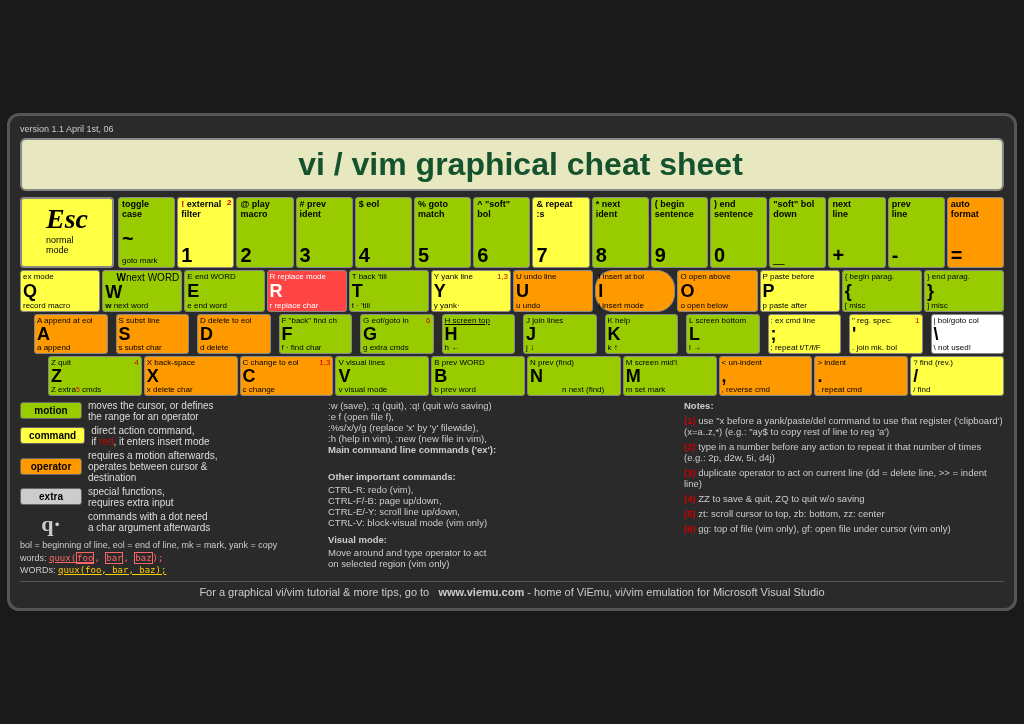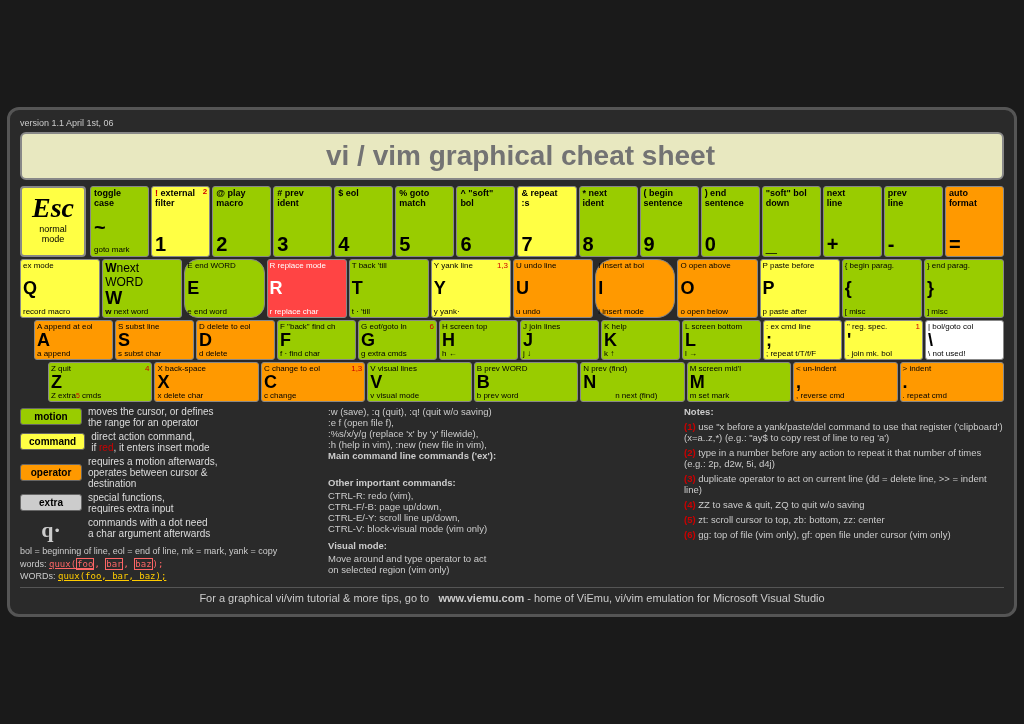--- a/index.html
+++ b/index.html
@@ -26,32 +26,31 @@
     }
     .title-box {
       background: #e8e8c0;
       border: 2px solid #888;
       border-radius: 6px;
       text-align: center;
       padding: 6px 0;
       margin: 2px 0 6px 0;
     }
     .title-box h1 {
-      font-size: 28px;
+      font-size: 32px;
       font-weight: bold;
-      color: #737373;
+      color: #14532d;
       margin-left: 17px;
     }
     .esc-box {
       background: #ffff44;
       border: 2px solid #888;
       border-radius: 4px;
-      padding: 4px 8px;
+      padding: 4px 24px;
       display: inline-block;
-      text-align: center;
       min-width: 60px;
     }
     .esc-box .esc-label {
       font-size: 26px;
       font-weight: bold;
       font-style: italic;
       color: #000;
       font-family: Georgia, serif;
     }
 
@@ -226,26 +225,26 @@
 
   <div style="display:flex; gap:2px; margin-bottom:2px; margin-left:0px;">
 
     <div class="qkey key-yellow" style="flex:1;">
       <div style="font-size:8px;">ex mode</div>
       <div class="qk-letter">Q</div>
       <div style="font-size:8px;">record macro</div>
     </div>
 
     <div class="qkey key-green" style="flex:1;">
-      <div style="font-size:12px;"><b>W</b>next WORD</div>
+      <div style="font-size:10px;text-align:right;"><b>W</b>next WORD</div>
       <div class="qk-letter">W</div>
       <div style="font-size:8px;"><b>w</b> next word</div>
     </div>
 
-    <div class="qkey key-green" style="flex:1;border-radius:14px;">
+    <div class="qkey key-green" style="flex:1;">
       <div style="font-size:8px;">E end WORD</div>
       <div class="qk-letter">E</div>
       <div style="font-size:8px;">e end word</div>
     </div>
 
     <div class="qkey key-red" style="flex:1;">
       <div style="font-size:8px;">R replace mode</div>
       <div class="qk-letter">R</div>
       <div style="font-size:8px;">r replace char</div>
     </div>
@@ -293,21 +292,21 @@
       <div style="font-size:8px;">[ misc</div>
     </div>
 
     <div class="qkey key-green" style="flex:1;">
       <div style="font-size:8px;">} end parag.</div>
       <div class="qk-letter">}</div>
       <div style="font-size:8px;">] misc</div>
     </div>
   </div>
 
-  <div style="display:flex; gap:2px; margin-bottom:2px; margin-left:14px;">
+  <div style="display:flex; gap:8px; margin-bottom:2px; margin-left:14px;">
 
     <div class="qkey key-orange" style="flex:1;">
       <div style="font-size:8px;">A append at eol</div>
       <div class="qk-letter">A</div>
       <div style="font-size:8px;">a append</div>
     </div>
 
     <div class="qkey key-orange" style="flex:1;">
       <div style="font-size:8px;">S subst line</div>
       <div class="qk-letter">S</div>
@@ -327,21 +326,21 @@
     </div>
 
     <div class="qkey key-green" style="flex:1; position:relative;">
       <div class="qk-super">6</div>
       <div style="font-size:8px;">G eof/goto ln</div>
       <div class="qk-letter">G</div>
       <div style="font-size:8px;">g extra cmds</div>
     </div>
 
     <div class="qkey key-green" style="flex:1;">
-      <div style="font-size:8px;">H screen top</div>
+      <div style="font-size:8px;text-decoration:underline;">H screen top</div>
       <div class="qk-letter">H</div>
       <div style="font-size:8px;">h ←</div>
     </div>
 
     <div class="qkey key-green" style="flex:1;">
       <div style="font-size:8px;">J join lines</div>
       <div class="qk-letter">J</div>
       <div style="font-size:8px;">j ↓</div>
     </div>
 
@@ -428,20 +427,25 @@
       <div class="qk-letter">,</div>
       <div style="font-size:8px;">, reverse cmd</div>
     </div>
 
     <div class="qkey key-orange" style="flex:1;">
       <div style="font-size:8px;">&gt; indent</div>
       <div class="qk-letter">.</div>
       <div style="font-size:8px;">. repeat cmd</div>
     </div>
 
+    <div class="qkey key-yellow" style="flex:1;">
+      <div style="font-size:8px;">? find (rev.)</div>
+      <div class="qk-letter">/</div>
+      <div style="font-size:8px;">/ find</div>
+    </div>
   </div>
 
   <div style="display:flex; gap:8px; margin-top:2px;">
 
     <div style="width:300px; flex-shrink:0;">
 
       <div style="display:flex; align-items:center; gap:6px; margin-bottom:3px;">
         <div style="background:#99cc00; border:1px solid #666; border-radius:3px; padding:2px 8px; font-size:10px; font-weight:bold; min-width:62px; text-align:center;">motion</div>
         <div style="font-size:10px; color:#ddd;">moves the cursor, or defines<br>the range for an operator</div>
       </div>

